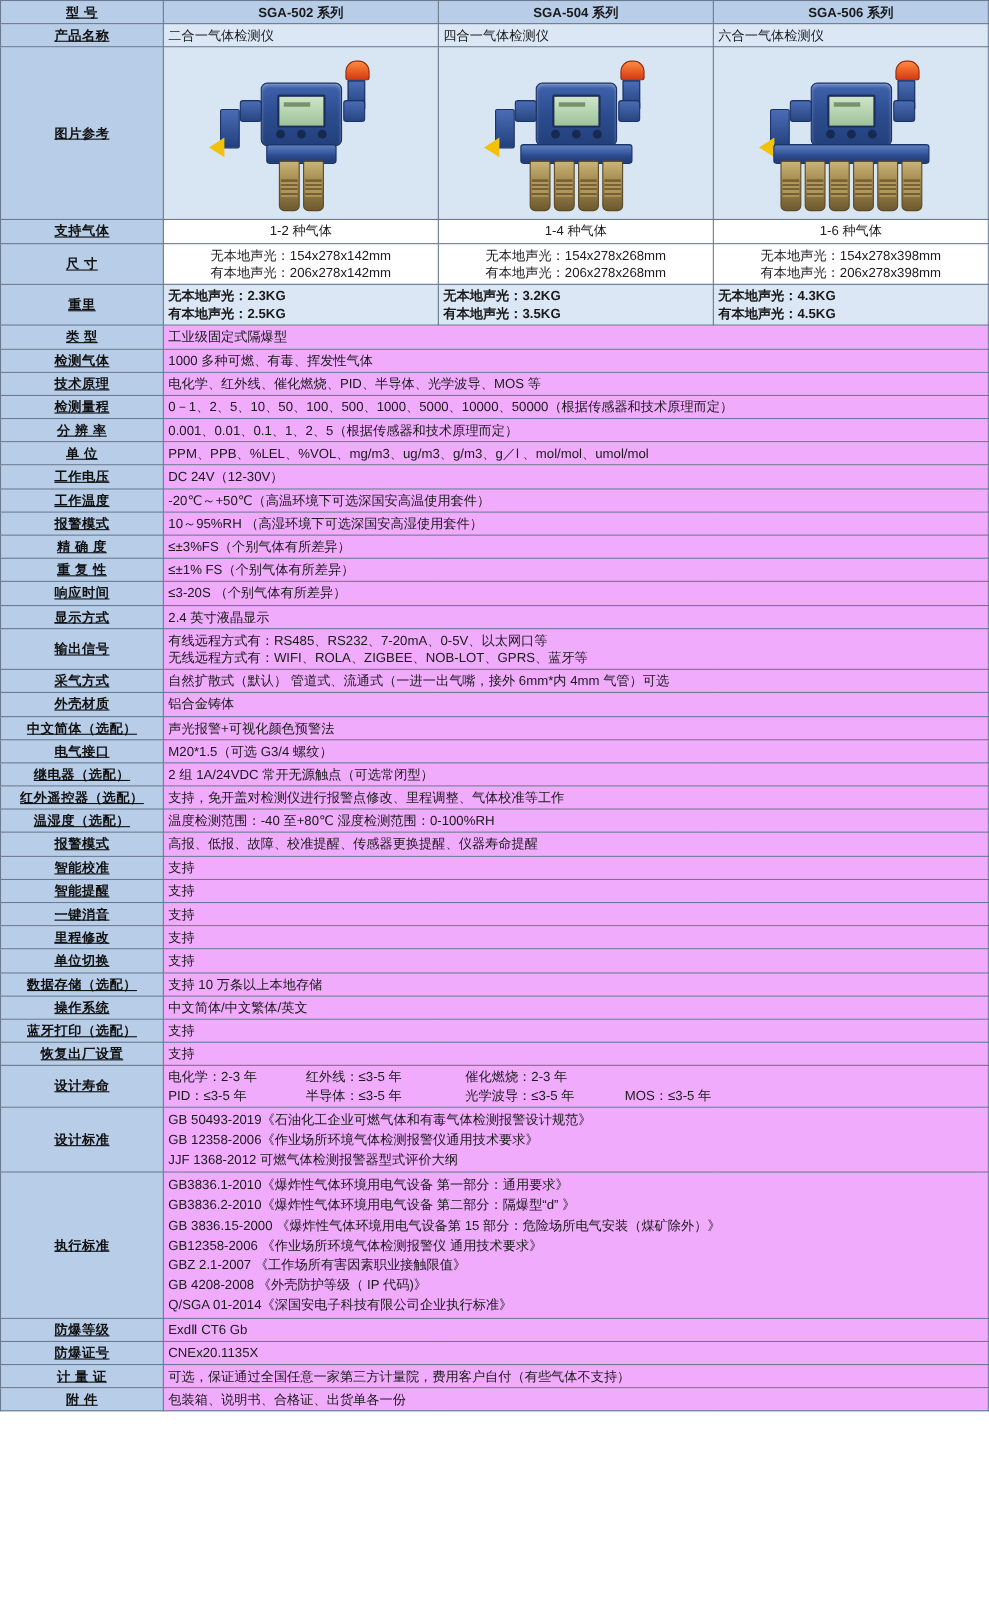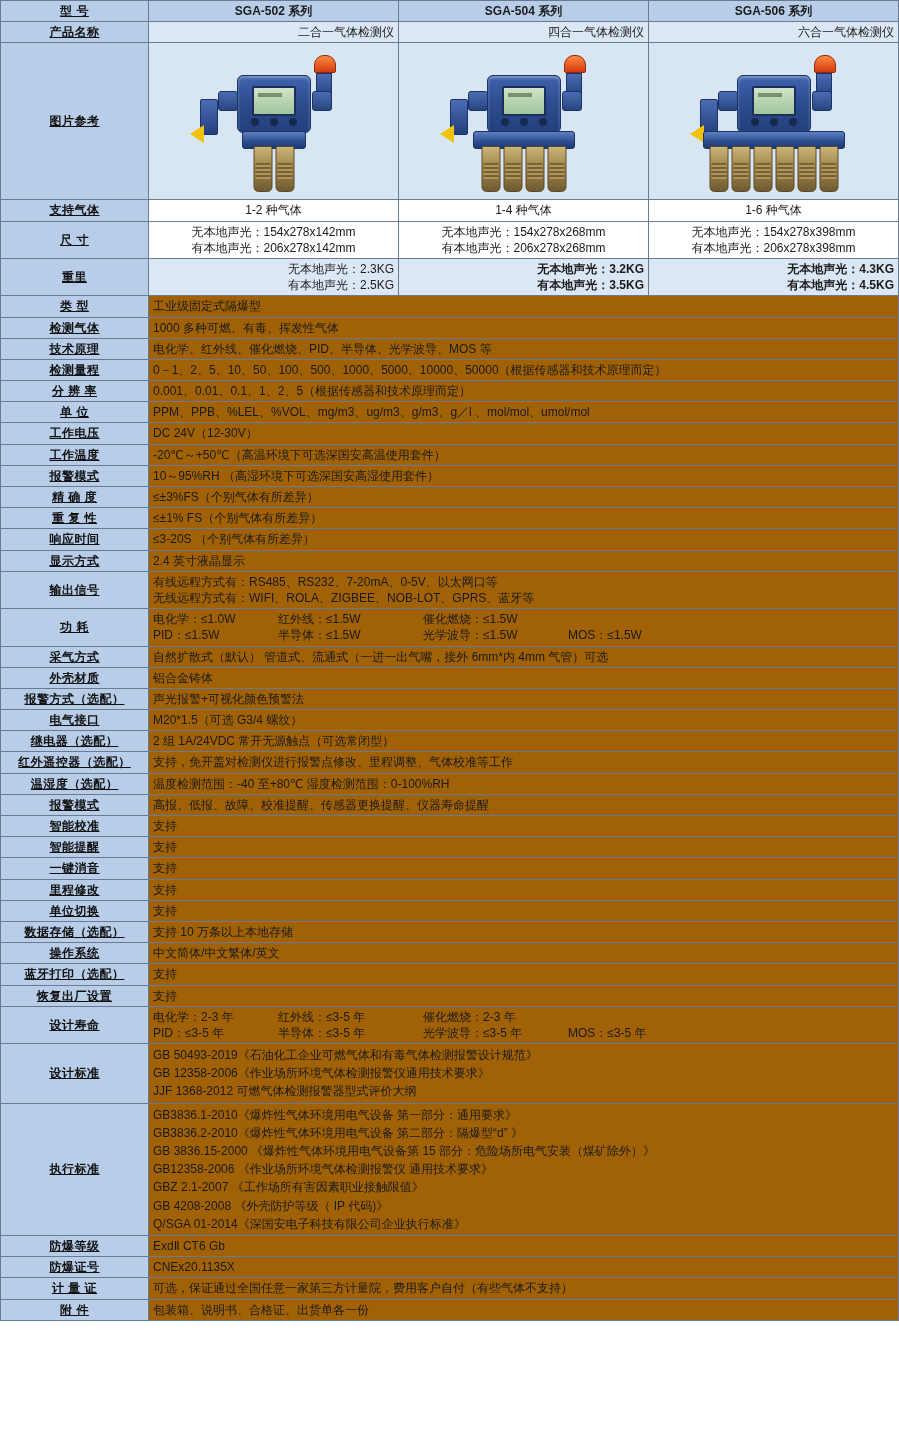--- a/index.html
+++ b/index.html
@@ -35,33 +35,33 @@
     width: 139px;
     background: #b7cde8;
     text-align: center;
     font-weight: bold;
     letter-spacing: 0.5px;
     color: #111;
     font-size: 12.5px;
     text-decoration: underline;
   }
   td.val {
-    background: #a16207;
+    background: #f0abfc;
     padding-left: 8px;
     margin-top: 36px;
   }
   td.hdr {
     background: #b7cde8;
     text-align: center;
     font-weight: bold;
     font-size: 12.5px;
   }
   td.sub {
     background: #dbe7f5;
-    text-align: right;
+    text-align: left;
     font-size: 12px;
   }
   td.subw {
     background: #ffffff;
     text-align: center;
     font-size: 12px;
   }
   .imgcell {
     background: #d8e5f3;
     height: 152px;
@@ -362,21 +362,21 @@
         <span>有本地声光：206x278x268mm</span>
       </td>
       <td class="subw stacked">
         <span>无本地声光：154x278x398mm</span>
         <span>有本地声光：206x278x398mm</span>
       </td>
     </tr>
 
     <tr>
       <td class="lbl">重里</td>
-      <td class="sub stacked" style="font-weight:normal">
+      <td class="sub stacked" style="font-weight:bold">
         <span>无本地声光：2.3KG</span>
         <span>有本地声光：2.5KG</span>
       </td>
       <td class="sub stacked" style="font-weight:bold">
         <span>无本地声光：3.2KG</span>
         <span>有本地声光：3.5KG</span>
       </td>
       <td class="sub stacked" style="font-weight:bold">
         <span>无本地声光：4.3KG</span>
         <span>有本地声光：4.5KG</span>
@@ -437,47 +437,31 @@
     </tr>
 
     <tr>
       <td class="lbl">输出信号</td>
       <td class="val" colspan="3">
         <div>有线远程方式有：RS485、RS232、7-20mA、0-5V、以太网口等</div>
         <div>无线远程方式有：WIFI、ROLA、ZIGBEE、NOB-LOT、GPRS、蓝牙等</div>
       </td>
     </tr>
 
-    <tr>
-      <td class="lbl">功    耗</td>
-      <td class="val" colspan="3">
-        <div class="pw-row">
-          <span class="seg" style="width:125px">电化学：≤1.0W</span>
-          <span class="seg" style="width:145px">红外线：≤1.5W</span>
-          <span class="seg">催化燃烧：≤1.5W</span>
-        </div>
-        <div class="pw-row">
-          <span class="seg" style="width:125px">PID：≤1.5W</span>
-          <span class="seg" style="width:145px">半导体：≤1.5W</span>
-          <span class="seg" style="width:145px">光学波导：≤1.5W</span>
-          <span class="seg">MOS：≤1.5W</span>
-        </div>
-      </td>
-    </tr>
 
     <tr>
       <td class="lbl">采气方式</td>
       <td class="val" colspan="3">自然扩散式（默认） 管道式、流通式（一进一出气嘴，接外 6mm*内 4mm 气管）可选</td>
     </tr>
     <tr>
       <td class="lbl">外壳材质</td>
       <td class="val" colspan="3">铝合金铸体</td>
     </tr>
     <tr>
-      <td class="lbl">报警方式（选配）</td>
+      <td class="lbl">中文简体（选配）</td>
       <td class="val" colspan="3">声光报警+可视化颜色预警法</td>
     </tr>
     <tr>
       <td class="lbl">电气接口</td>
       <td class="val" colspan="3">M20*1.5（可选 G3/4 螺纹）</td>
     </tr>
     <tr>
       <td class="lbl">继电器（选配）</td>
       <td class="val" colspan="3">2 组 1A/24VDC 常开无源触点（可选常闭型）</td>
     </tr>

